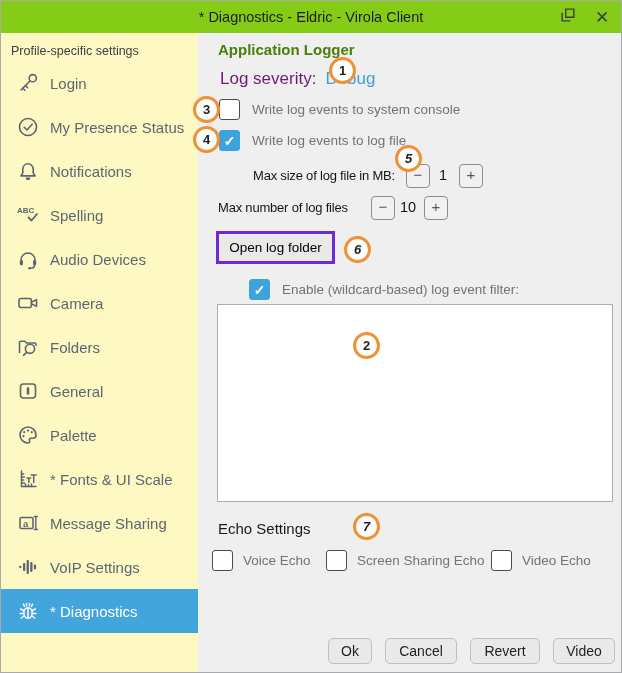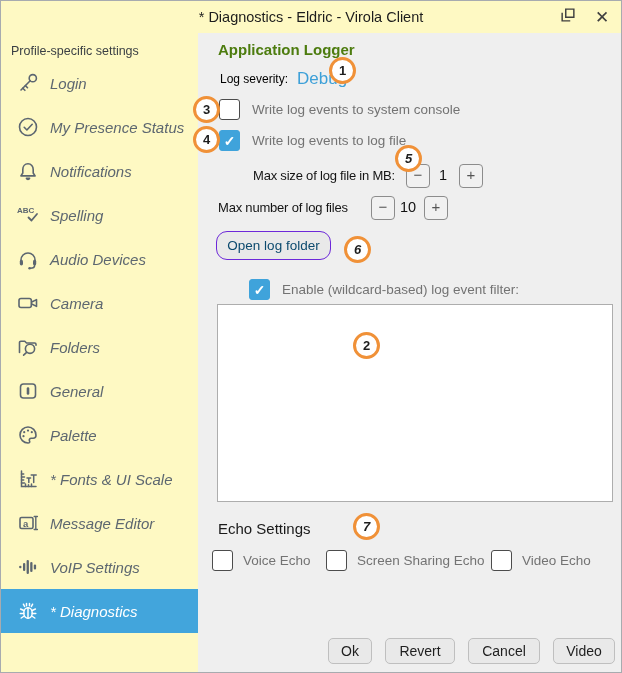--- a/index.html
+++ b/index.html
@@ -1,46 +1,46 @@
 <!DOCTYPE html>
 <html><head>
 <meta charset="utf-8">
 <style>
   html,body{margin:0;padding:0;background:#fff;}
   body{width:622px;height:673px;font-family:"Liberation Sans",sans-serif;-webkit-font-smoothing:antialiased;}
   .window{position:relative;width:620px;height:671px;border:1px solid #a7abaf;background:#fff;overflow:hidden;}
 
   
-  .titlebar{position:relative;height:32px;background:#fef9c3;}
+  .titlebar{position:relative;height:32px;background:#84cc16;}
   .title{position:absolute;left:0;right:0;top:0;height:32px;line-height:32px;text-align:center;
          font-size:14.5px;color:#1d1d1d;}
   .tb-btn{position:absolute;top:0;width:34px;height:32px;display:flex;align-items:center;justify-content:center;color:#3f3f3f;cursor:default;}
   .tb-restore{right:36px;}
   .tb-close{right:2px;font-size:17px;}
 
   
   .content{display:flex;height:639px;}
   .sidebar{width:197px;background:#fef9c3;flex:none;}
   .main{flex:1;background:#efefef;position:relative;}
 
   
   .side-header{margin:11px 0 0 10px;height:17px;font-size:12.5px;color:#3a3f44;}
   .side-header.second{margin-top:9px;}
   .nav-item{height:44px;display:flex;align-items:center;padding-left:14px;color:#5d6770;font-size:15px;cursor:default;}
   .nav-item .icon{width:26px;height:26px;flex:none;display:flex;align-items:center;justify-content:center;color:#5c6670;}
-  .nav-item .lbl{margin-left:9px;white-space:nowrap;font-style:italic;}
+  .nav-item .lbl{margin-left:9px;white-space:nowrap;}
   .nav-item.selected{background:#42a5dc;color:#fff;}
   .nav-item.selected .icon{color:#fff;}
   .icon svg{display:block;}
 
   
   .abs{position:absolute;}
   .heading{left:20px;top:8px;font-size:15px;font-weight:bold;color:#4d7c0f;}
   .sev-row{left:22px;top:36px;display:flex;align-items:center;}
-  .sev-label{font-size:12px;color:#000000;}
+  .sev-label{font-size:17px;color:#701a75;}
   .sev-value{margin-left:9px;font-size:17px;color:#3da0d8;}
 
   .cb-row{display:flex;align-items:center;}
   .cb{width:19px;height:19px;border:1.5px solid #4c4c4c;border-radius:3px;background:#fff;flex:none;
       display:flex;align-items:center;justify-content:center;}
   .cb .mark{display:none;color:#fff;font-size:14px;font-weight:bold;line-height:1;}
   .cb.checked{background:#3fa3db;border-color:#3fa3db;}
   .cb.checked .mark{display:block;}
   .cb-label{margin-left:12px;font-size:13.5px;color:#737373;white-space:nowrap;}
 
@@ -50,22 +50,22 @@
   .num-row{height:24px;}
   .row-maxsize{left:20px;top:131px;width:250px;margin-left:35px;}
   .row-maxfiles{left:20px;top:163px;width:250px;}
   .num-label{position:absolute;left:0;top:4px;font-size:13px;letter-spacing:-0.2px;color:#141414;white-space:nowrap;}
   .stepper{position:absolute;top:0;width:22px;height:22px;border:1.5px solid #8c8c8c;border-radius:4px;
            background:#f1f1f1;color:#555;font-size:15px;line-height:20px;text-align:center;cursor:default;}
   .step-minus{left:153px;}
   .step-plus{left:206px;}
   .num-value{position:absolute;left:176px;top:3px;width:28px;text-align:center;font-size:14.5px;color:#111;}
 
-  .open-btn{left:18px;top:198px;width:113px;height:27px;background:#e9e9e9;border:1px solid #6d28d9;
-            border-radius:11px;font-size:13.5px;color:#0c4a6e;display:flex;align-items:center;justify-content:center;cursor:default;}
+  .open-btn{left:18px;top:198px;width:113px;height:27px;background:#e9e9e9;border:3px solid #6d28d9;
+            border-radius:0;font-size:13.5px;color:#000000;display:flex;align-items:center;justify-content:center;cursor:default;}
 
   .row-filter{left:51px;top:246px;}
   .filter-area{left:19px;top:271px;width:386px;height:188px;background:#fff;border:1px solid #adadad;
                resize:none;font-family:"Liberation Sans",sans-serif;font-size:13px;padding:4px;outline:none;}
 
   .echo-heading{left:20px;top:487px;font-size:15px;font-weight:500;color:#1a1a1a;}
   .echo-g1{left:14px;top:517px;}
   .echo-g2{left:128px;top:517px;}
   .echo-g3{left:293px;top:517px;}
   .echo-g1 .cb-label,.echo-g2 .cb-label,.echo-g3 .cb-label{margin-left:10px;}
@@ -226,21 +226,21 @@
       </div>
 
       <div class="nav-item">
         <span class="icon">
           <svg width="24" height="24" viewBox="0 0 24 24" fill="none" stroke="currentColor" stroke-width="1.6" stroke-linecap="round">
             <rect x="4" y="6.5" width="13" height="11" rx="1.5"></rect>
             <text x="7" y="15.5" font-size="9.5" font-weight="bold" fill="currentColor" stroke="none" font-family="Liberation Sans,sans-serif">a</text>
             <path d="M19.8 5.5 v13 M18.2 5.5 h3.2 M18.2 18.5 h3.2" stroke-width="1.4"></path>
           </svg>
         </span>
-        <span class="lbl">Message Editor</span>
+        <span class="lbl">Message Sharing</span>
       </div>
 
       <div class="nav-item">
         <span class="icon">
           <svg width="24" height="24" viewBox="0 0 24 24" fill="currentColor" stroke="none">
             <circle cx="4.3" cy="12" r="1.2"></circle>
             <rect x="7" y="8" width="2.3" height="8" rx="1.1"></rect>
             <rect x="10.6" y="5" width="2.3" height="14" rx="1.1"></rect>
             <rect x="14.2" y="7" width="2.3" height="10" rx="1.1"></rect>
             <rect x="17.8" y="9.5" width="2.3" height="5" rx="1.1"></rect>
@@ -326,22 +326,22 @@
       </div>
       <div class="abs cb-row echo-g3">
         <span class="cb">
           
         </span>
         <span class="cb-label">Video Echo</span>
       </div>
 
       <div class="footer">
         <button class="btn btn-ok">Ok</button>
+        <button class="btn btn-cancel">Cancel</button>
         <button class="btn btn-revert">Revert</button>
-        <button class="btn btn-cancel">Cancel</button>
         <button class="btn btn-apply">Video</button>
       </div>
     </div>
   </div>
 
   <div class="ann ann1">1</div>
   <div class="ann ann2">2</div>
   <div class="ann ann3">3</div>
   <div class="ann ann4">4</div>
   <div class="ann ann5 italic">5</div>

